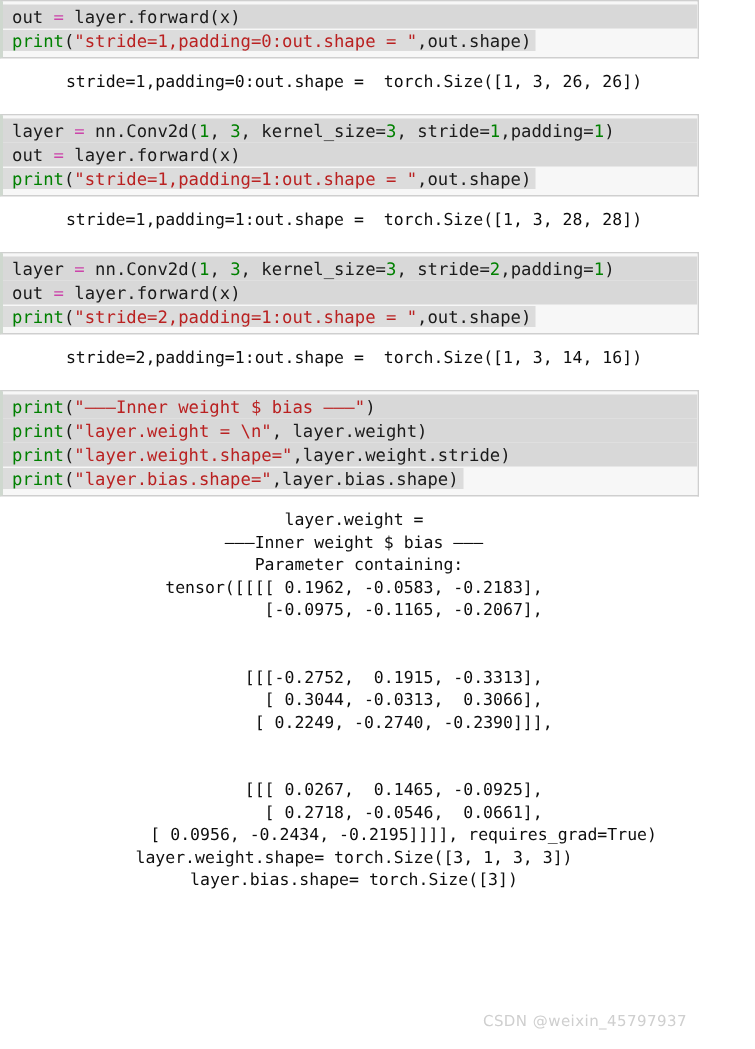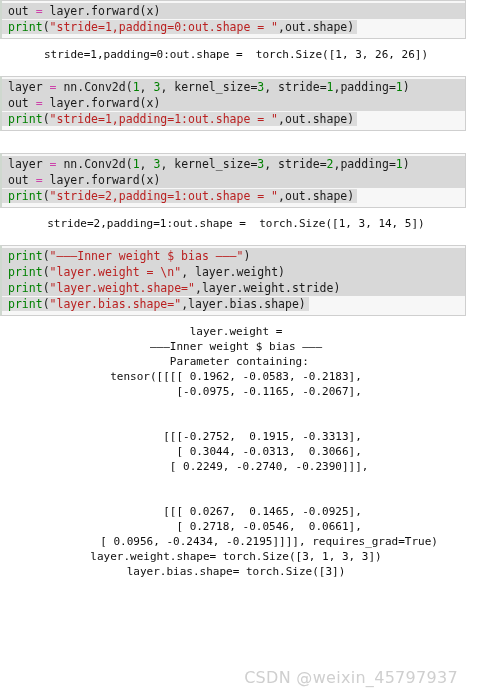--- a/index.html
+++ b/index.html
@@ -72,21 +72,21 @@
     color: #0d0d0d;
     padding-left: 6px;
     text-align: center;
   }
 
   .watermark {
     position: absolute;
     right: 8px;
     bottom: 12px;
     font-family: "DejaVu Sans", "Liberation Sans", sans-serif;
-    font-size: 16px;
+    font-size: 10px;
     color: #cfcfcf;
     letter-spacing: 0.3px;
     white-space: pre;
     user-select: none;
   }
 </style>
 </head>
 <body>
 
 <div id="page">
@@ -102,31 +102,34 @@
     </div>
     <div style="height: 14px;"></div>
     <div class="cell">
       <div class="cell-inner">
         <div class="code-line"><span class="pl">layer </span><span class="op">=</span><span class="pl"> nn.Conv2d(</span><span class="num">1</span><span class="pl">, </span><span class="num">3</span><span class="pl">, kernel_size=</span><span class="num">3</span><span class="pl">, stride=</span><span class="num">1</span><span class="pl">,padding=</span><span class="num">1</span><span class="pl">)</span></div>
         <div class="code-line"><span class="pl">out </span><span class="op">=</span><span class="pl"> layer.forward(x)</span></div>
         <div class="code-line short"><span class="hl"><span class="kw">print</span><span class="pl">(</span><span class="str">"stride=1,padding=1:out.shape = "</span><span class="pl">,out.shape)</span></span></div>
       </div>
     </div>
     <div style="height: 8px;"></div>
+    <div class="output-block">
+      <div class="out">stride=1,padding=1:out.shape =  torch.Size([1, 3, 28, 28])</div>
+    </div>
     <div style="height: 14px;"></div>
     <div class="cell">
       <div class="cell-inner">
         <div class="code-line"><span class="pl">layer </span><span class="op">=</span><span class="pl"> nn.Conv2d(</span><span class="num">1</span><span class="pl">, </span><span class="num">3</span><span class="pl">, kernel_size=</span><span class="num">3</span><span class="pl">, stride=</span><span class="num">2</span><span class="pl">,padding=</span><span class="num">1</span><span class="pl">)</span></div>
         <div class="code-line"><span class="pl">out </span><span class="op">=</span><span class="pl"> layer.forward(x)</span></div>
         <div class="code-line short"><span class="hl"><span class="kw">print</span><span class="pl">(</span><span class="str">"stride=2,padding=1:out.shape = "</span><span class="pl">,out.shape)</span></span></div>
       </div>
     </div>
     <div style="height: 8px;"></div>
     <div class="output-block">
-      <div class="out">stride=2,padding=1:out.shape =  torch.Size([1, 3, 14, 5])</div>
+      <div class="out">stride=2,padding=1:out.shape =  torch.Size([1, 3, 14, 16])</div>
     </div>
     <div style="height: 14px;"></div>
     <div class="cell">
       <div class="cell-inner">
         <div class="code-line"><span class="kw">print</span><span class="pl">(</span><span class="str">"———Inner weight $ bias ———"</span><span class="pl">)</span></div>
         <div class="code-line"><span class="kw">print</span><span class="pl">(</span><span class="str">"layer.weight = \n"</span><span class="pl">, layer.weight)</span></div>
         <div class="code-line"><span class="kw">print</span><span class="pl">(</span><span class="str">"layer.weight.shape="</span><span class="pl">,layer.weight.stride)</span></div>
         <div class="code-line short"><span class="hl"><span class="kw">print</span><span class="pl">(</span><span class="str">"layer.bias.shape="</span><span class="pl">,layer.bias.shape)</span></span></div>
       </div>
     </div>

